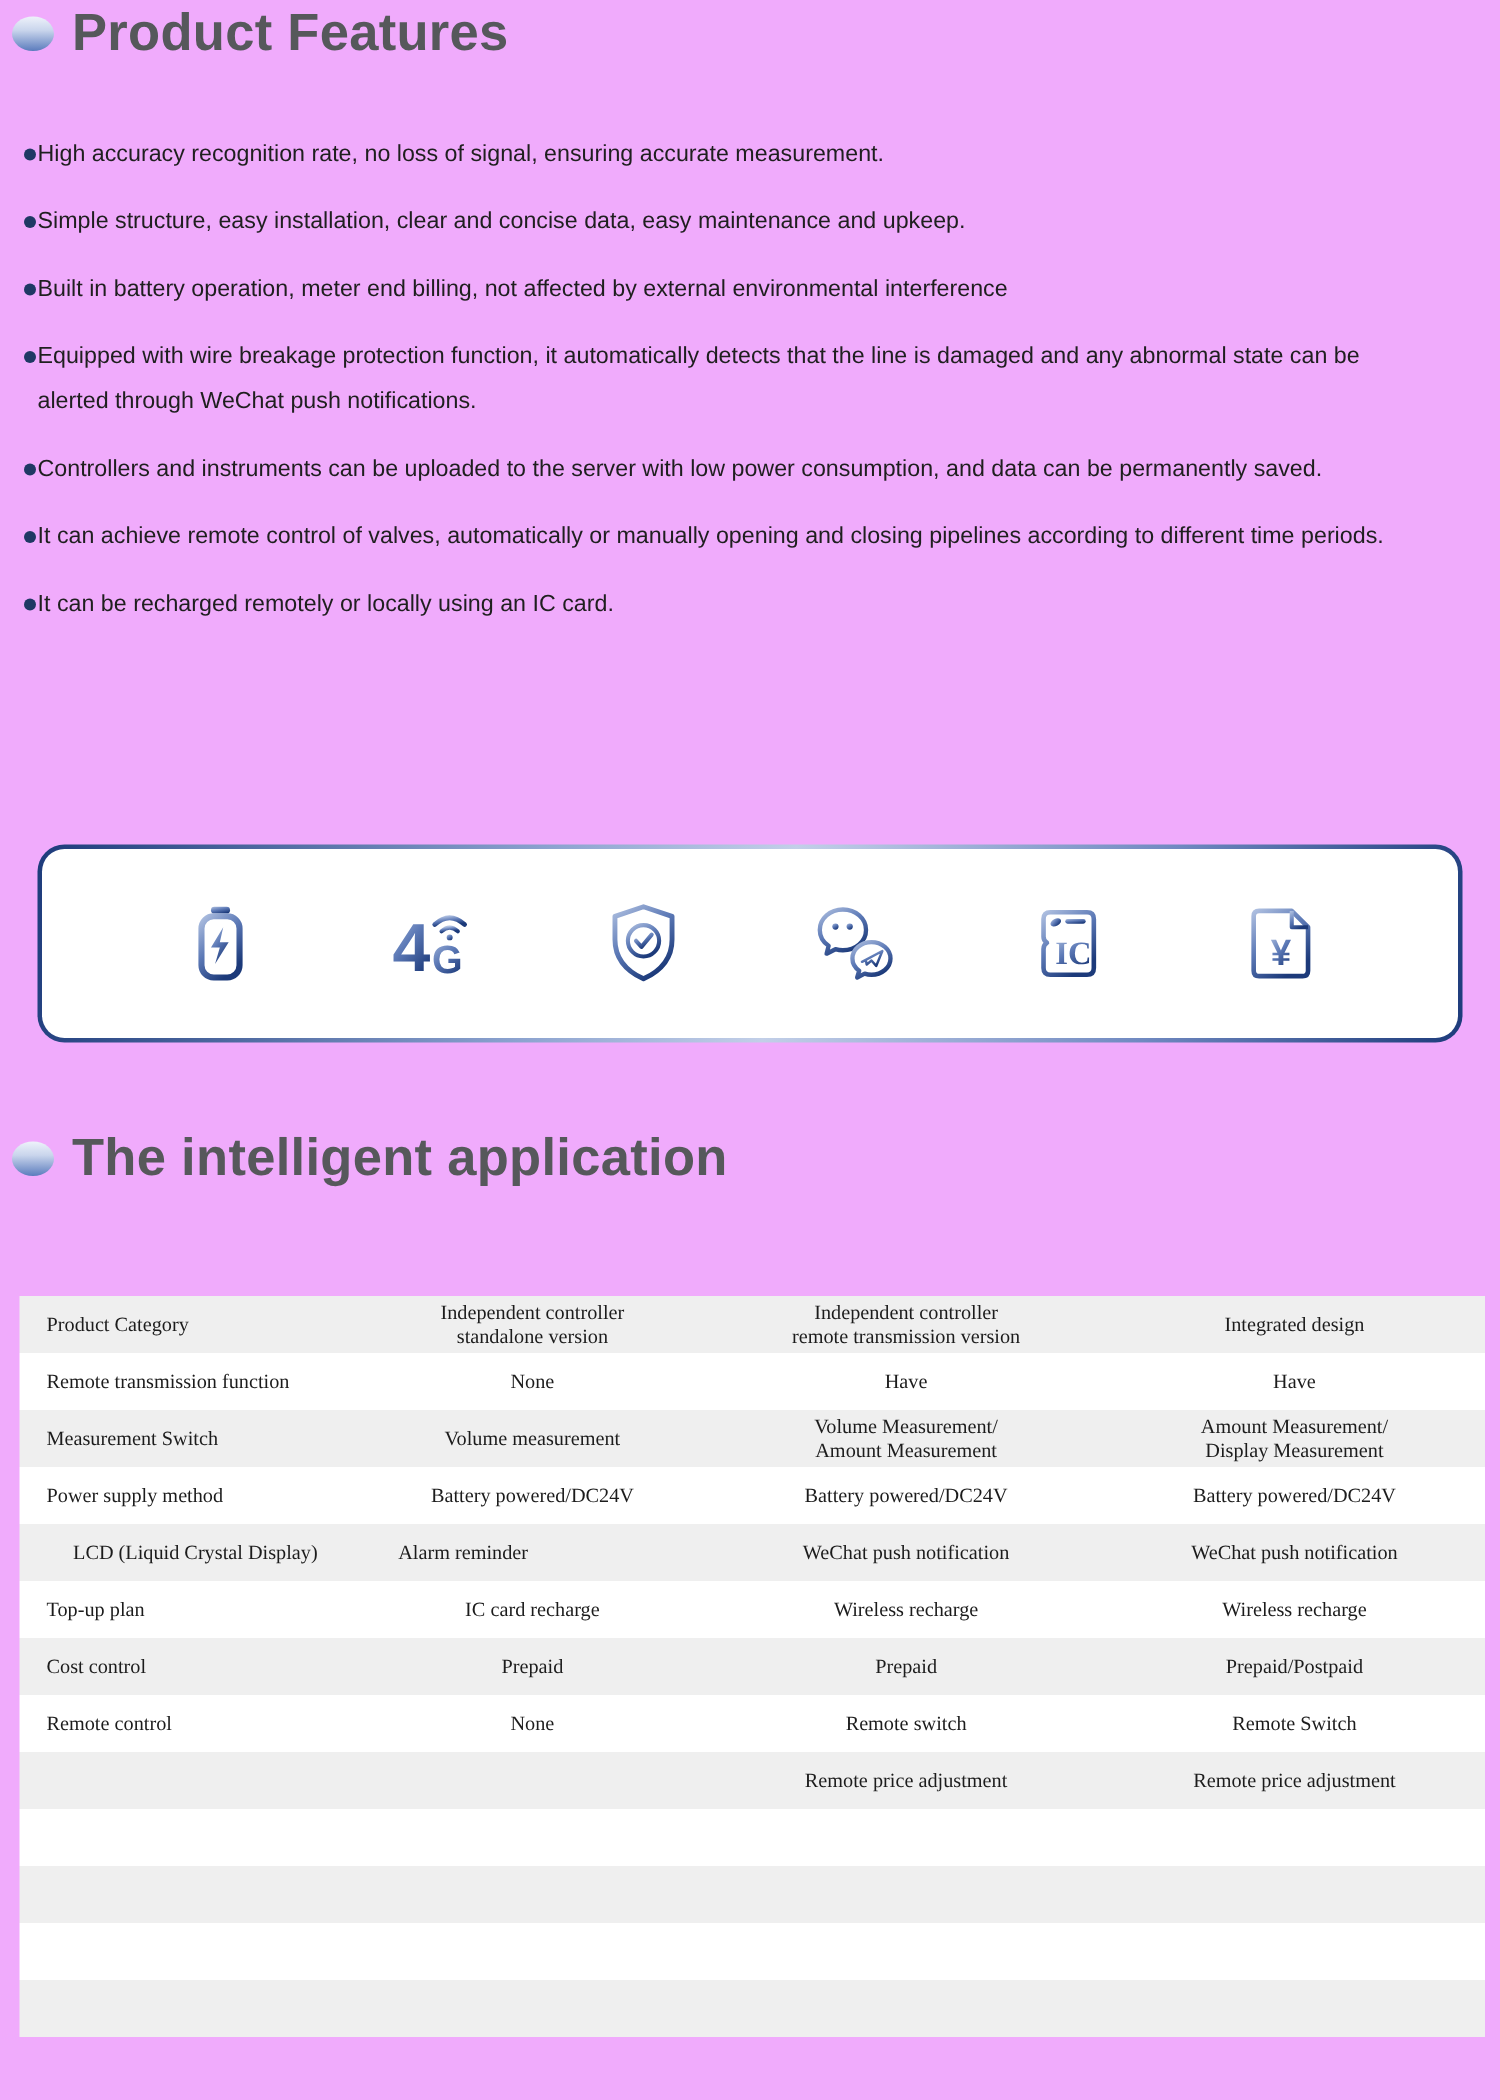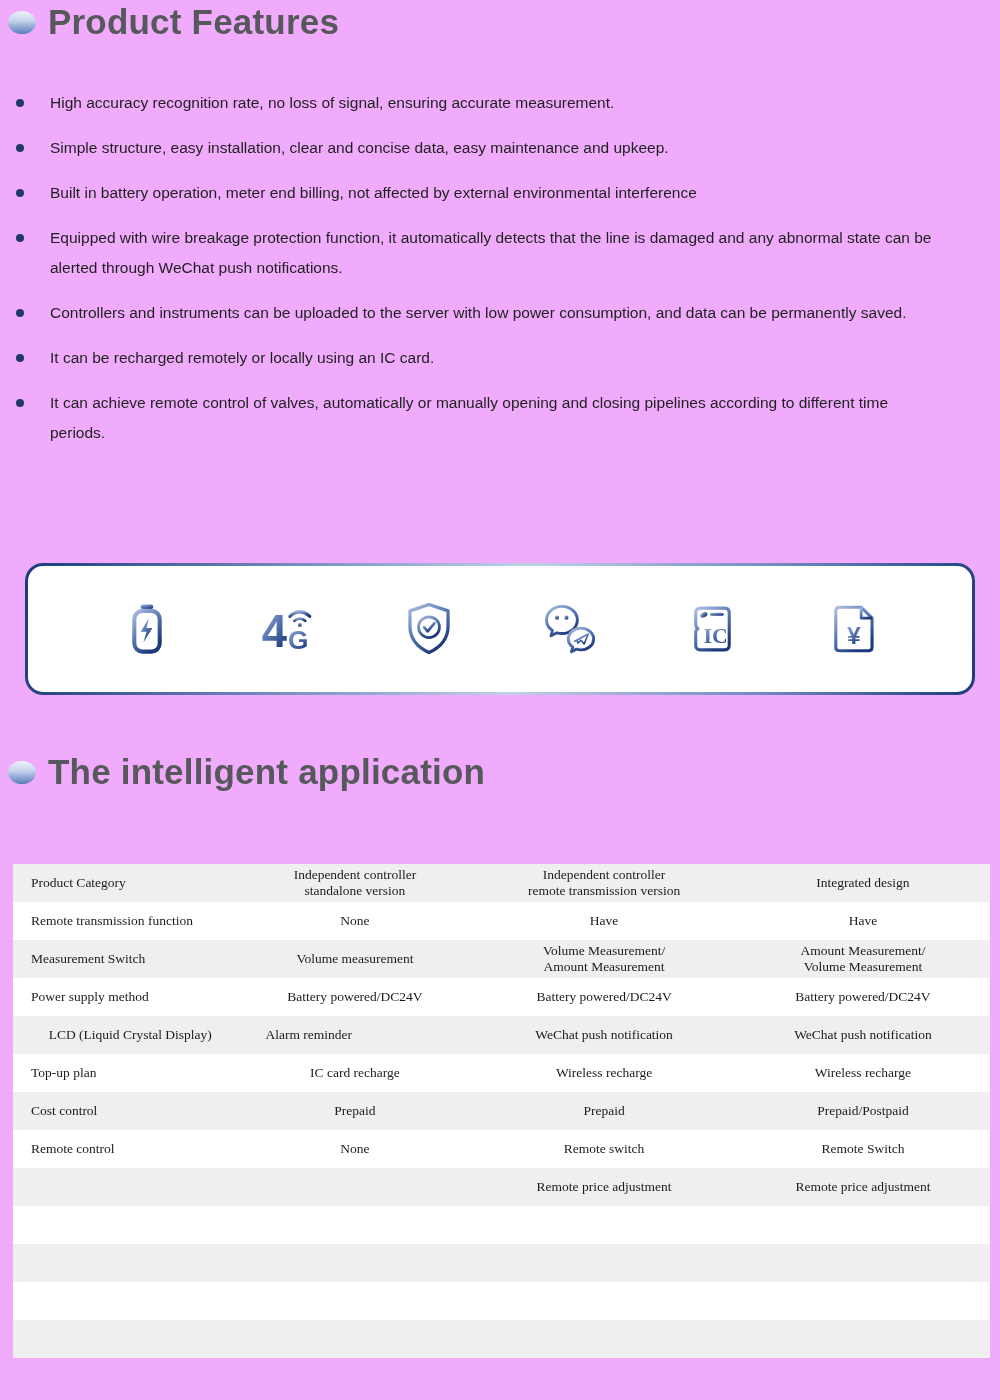--- a/index.html
+++ b/index.html
@@ -14,21 +14,21 @@
   .header-dot{
     width:28px;height:23px;border-radius:50%;
     background:linear-gradient(180deg,#eef2fa 0%,#c9d5ec 40%,#5b7cbd 100%);
     flex:0 0 auto;
   }
   .header-title{
     margin:0;font-size:35px;font-weight:bold;color:#56585b;letter-spacing:.2px;
   }
   
   .features{position:absolute;left:0;top:88px;width:945px;list-style:none;margin:0;padding:0;}
-  .feature-item{position:relative;padding-left:50px;margin-bottom:15px;font-size:15.5px;line-height:30px;color:#1f1f1f;}
+  .feature-item{position:relative;padding-left:25px;margin-bottom:15px;font-size:15.5px;line-height:30px;color:#1f1f1f;}
   .bullet-dot{position:absolute;left:16px;top:11px;width:8px;height:8px;border-radius:50%;background:#1f3864;}
   
   .icon-box{
     position:absolute;left:25px;top:563px;width:950px;height:132px;box-sizing:border-box;
     padding:3px;border-radius:18px;
     background:linear-gradient(100deg,#1d3b7b 0%,#8ba2cf 35%,#c2cfe8 52%,#7089c1 78%,#1d3b7b 100%);
   }
   .icon-box-inner{
     width:100%;height:100%;box-sizing:border-box;background:#ffffff;border-radius:15px;
     display:flex;align-items:center;justify-content:space-between;padding:0 90px;
@@ -57,22 +57,22 @@
     <span class="header-dot"></span>
     <h1 class="header-title">Product Features</h1>
   </header>
 
   <ul class="features" id="features-list">
       <li class="feature-item"><span class="bullet-dot"></span><span>High accuracy recognition rate, no loss of signal, ensuring accurate measurement.</span></li>
       <li class="feature-item"><span class="bullet-dot"></span><span>Simple structure, easy installation, clear and concise data, easy maintenance and upkeep.</span></li>
       <li class="feature-item"><span class="bullet-dot"></span><span>Built in battery operation, meter end billing, not affected by external environmental interference</span></li>
       <li class="feature-item"><span class="bullet-dot"></span><span>Equipped with wire breakage protection function, it automatically detects that the line is damaged and any abnormal state can be alerted through WeChat push notifications.</span></li>
       <li class="feature-item"><span class="bullet-dot"></span><span>Controllers and instruments can be uploaded to the server with low power consumption, and data can be permanently saved.</span></li>
+      <li class="feature-item"><span class="bullet-dot"></span><span>It can achieve remote control of valves, automatically or manually opening and closing pipelines according to different time periods.</span></li>
       <li class="feature-item"><span class="bullet-dot"></span><span>It can be recharged remotely or locally using an IC card.</span></li>
-      <li class="feature-item"><span class="bullet-dot"></span><span>It can achieve remote control of valves, automatically or manually opening and closing pipelines according to different time periods.</span></li>
     </ul>
 
   <div class="icon-box">
     <div class="icon-box-inner" id="icon-row">
         <span class="box-icon">
           <svg viewBox="0 0 64 64">
             <defs>
               <linearGradient id="ig0" x1="0" y1="0" x2="0.6" y2="1">
                 <stop offset="0" stop-color="#aebfe0"></stop>
                 <stop offset="0.5" stop-color="#5c79b6"></stop>
@@ -181,21 +181,21 @@
         <div class="t-cell c1">None</div>
         <div class="t-cell c2">Have</div>
         <div class="t-cell c3">Have</div>
       </div>
       <div class="t-row gray">
         <div class="t-cell c0">Measurement Switch</div>
         <div class="t-cell c1">Volume measurement</div>
         <div class="t-cell c2">Volume Measurement/
 Amount Measurement</div>
         <div class="t-cell c3">Amount Measurement/
-Volume Measurement</div>
+Display Measurement</div>
       </div>
       <div class="t-row white">
         <div class="t-cell c0">Power supply method</div>
         <div class="t-cell c1">Battery powered/DC24V</div>
         <div class="t-cell c2">Battery powered/DC24V</div>
         <div class="t-cell c3">Battery powered/DC24V</div>
       </div>
       <div class="t-row gray">
         <div class="t-cell c1">LCD (Liquid Crystal Display)</div>
         <div class="t-cell c0">Alarm reminder</div>

